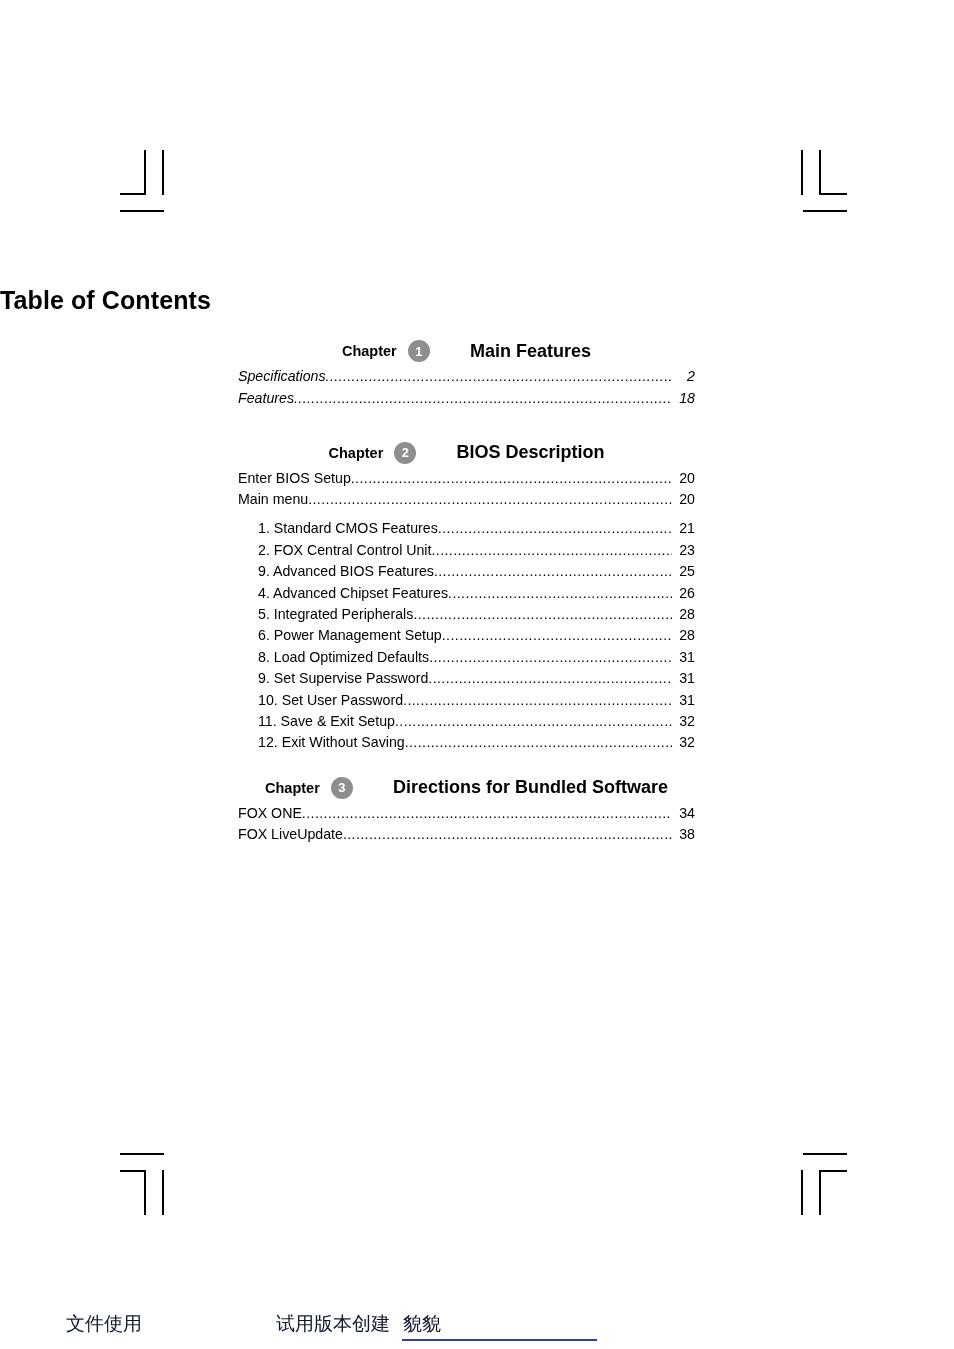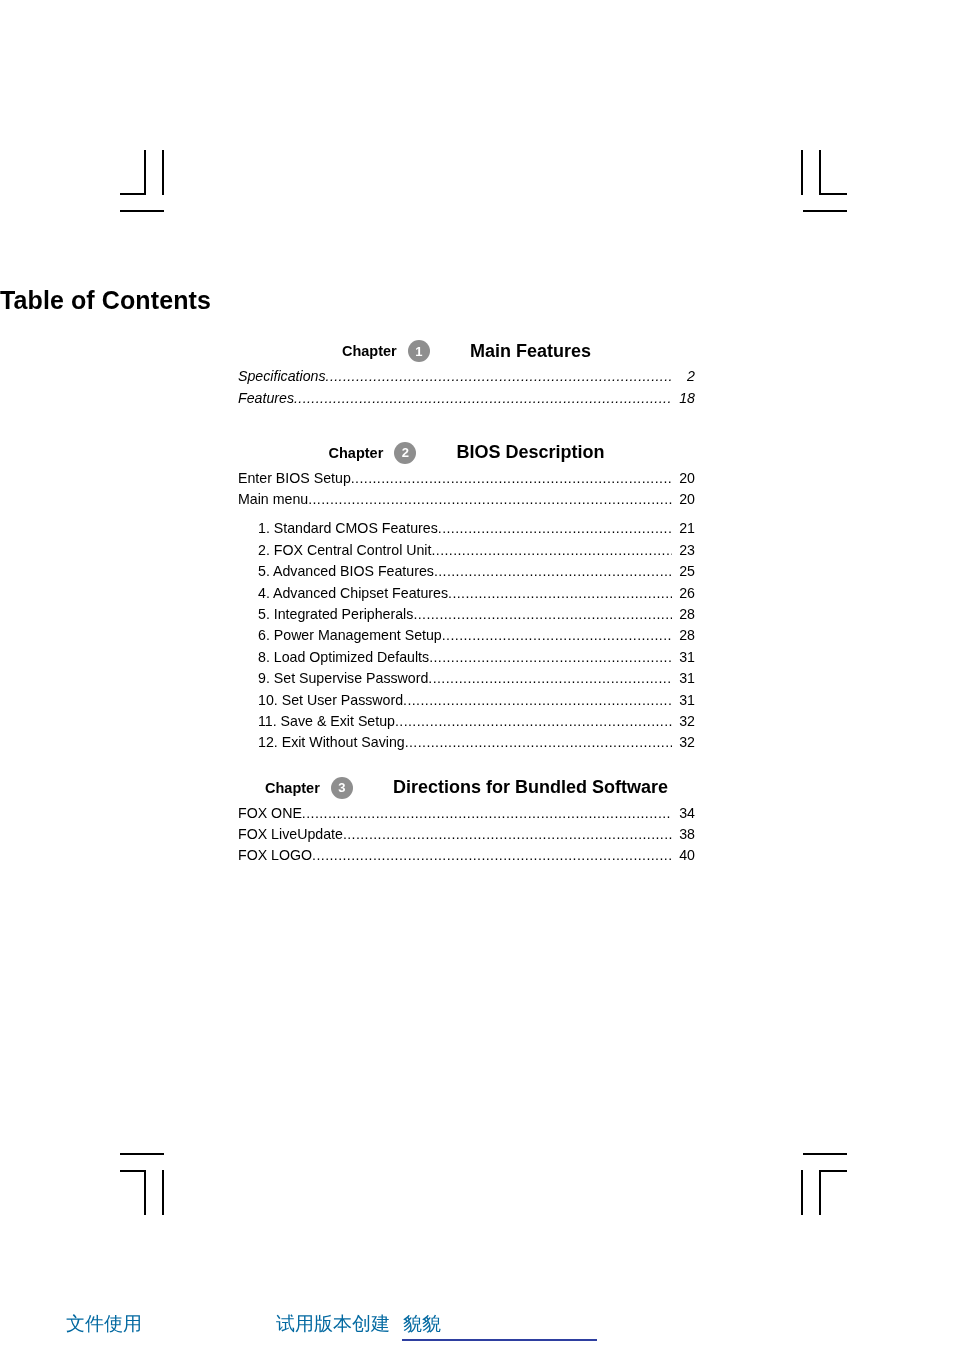--- a/index.html
+++ b/index.html
@@ -129,21 +129,21 @@
 
   
   #footer {
     position: absolute;
     left: 0;
     top: 1303px;
     width: 954px;
     height: 46px;
     font-family: "DejaVu Sans", sans-serif;
     font-size: 19px;
-    color: #0369a1;
+    color: #0f172a;
   }
   #footer-left  { position: absolute; left: 66px;  top: 8px; }
   #footer-mid   { position: absolute; left: 276px; top: 8px; }
   #footer-name  { position: absolute; left: 403px; top: 8px; }
   #footer-rule  { position: absolute; left: 402px; top: 36px; width: 195px; height: 1.5px; background: #2e3fa0; }
 </style>
 </head>
 <body>
 
 <div class="crop" id="crop-tl">
@@ -211,21 +211,21 @@
         <span class="toc-label indent">1. Standard CMOS Features</span>
         <span class="toc-dots"></span>
         <span class="toc-page">21</span>
       </div>
       <div class="toc-row">
         <span class="toc-label indent">2. FOX Central Control Unit</span>
         <span class="toc-dots"></span>
         <span class="toc-page">23</span>
       </div>
       <div class="toc-row">
-        <span class="toc-label indent">5.  Advanced BIOS Features</span>
+        <span class="toc-label indent">9.  Advanced BIOS Features</span>
         <span class="toc-dots"></span>
         <span class="toc-page">25</span>
       </div>
       <div class="toc-row">
         <span class="toc-label indent">4. Advanced Chipset Features</span>
         <span class="toc-dots"></span>
         <span class="toc-page">26</span>
       </div>
       <div class="toc-row">
         <span class="toc-label indent">5. Integrated Peripherals</span>
@@ -272,25 +272,20 @@
       <div class="toc-row">
         <span class="toc-label">FOX ONE</span>
         <span class="toc-dots"></span>
         <span class="toc-page">34</span>
       </div>
       <div class="toc-row">
         <span class="toc-label">FOX LiveUpdate</span>
         <span class="toc-dots"></span>
         <span class="toc-page">38</span>
       </div>
-      <div class="toc-row">
-        <span class="toc-label">FOX LOGO</span>
-        <span class="toc-dots"></span>
-        <span class="toc-page">40</span>
-      </div>
     </div>
   </div>
 
 <div id="footer">
   <div id="footer-left">文件使用</div>
   <div id="footer-mid">试用版本创建</div>
   <div id="footer-name">貌貌</div>
   <div id="footer-rule" style="background: rgb(46, 63, 160);"></div>
 </div>
 

